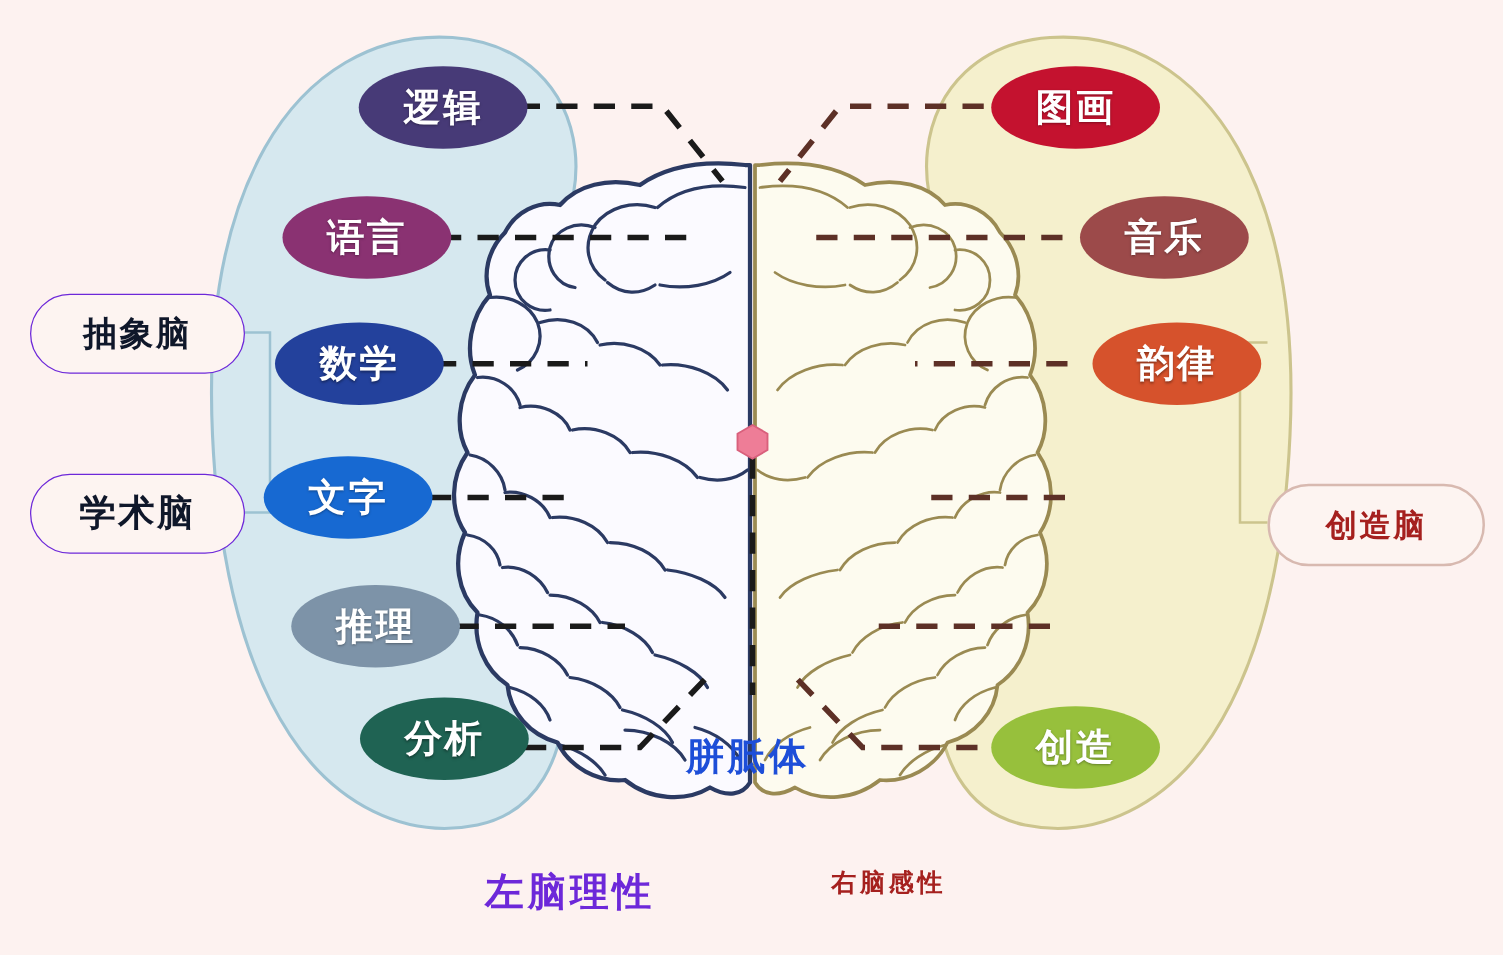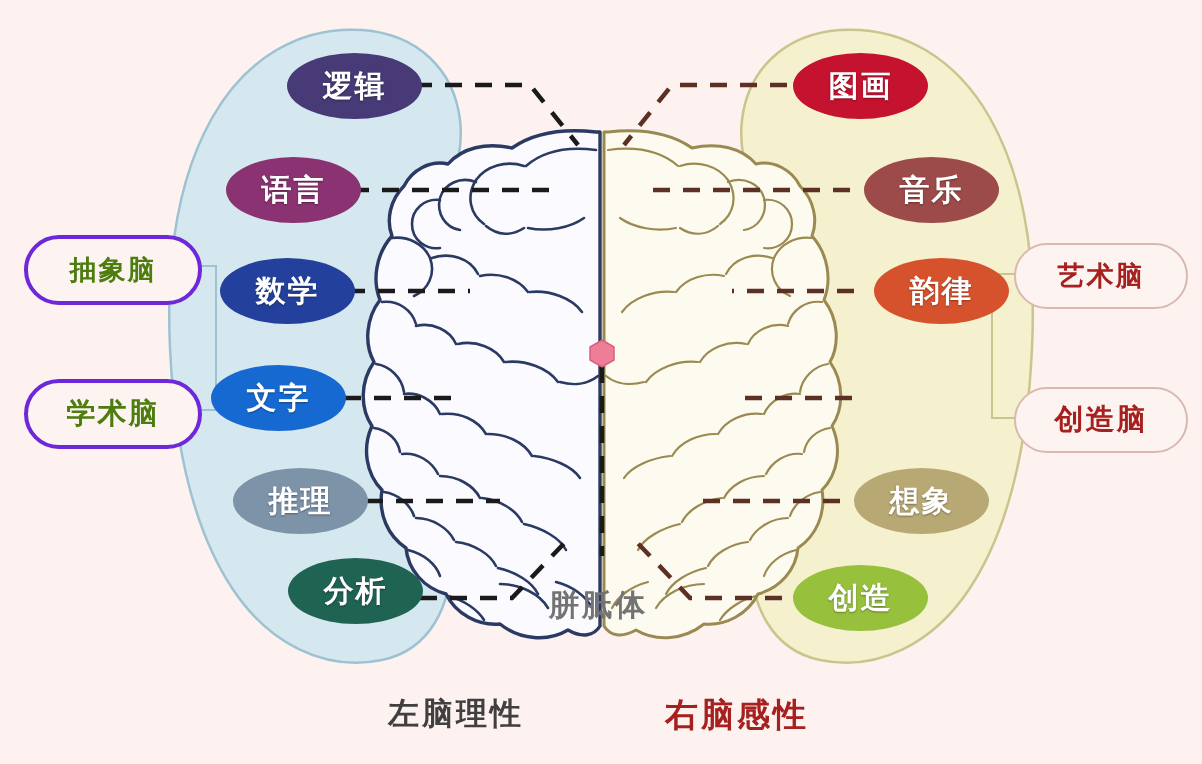--- a/index.html
+++ b/index.html
@@ -29,30 +29,30 @@
   }
   .pill {
     position: absolute; z-index: 5;
     display: flex; align-items: center; justify-content: center;
     border-radius: 999px;
     background: #fdf4f1;
     font-weight: bold;
     letter-spacing: 2px;
     white-space: nowrap;
   }
-  .pill.left  { border: 4px solid #6d28d9; color: #4d7c0f; }
+  .pill.left  { border: 1px solid #6d28d9; color: #0f172a; }
   .pill.right { border: 2px solid #d8b9b0; color: #a5201e; }
 
   .caption {
     position: absolute; z-index: 6;
     font-weight: bold; white-space: nowrap; letter-spacing: 3px;
   }
-  #cap-corpus { color: #737373; font-size: 30px; }
+  #cap-corpus { color: #1d4ed8; font-size: 30px; }
   #cap-left   { color: #1d4fa0; font-size: 31px; }
-  #cap-right  { color: #cf1f22; font-size: 33px; }
+  #cap-right  { color: #cf1f22; font-size: 20px; }
 </style>
 </head>
 <body style="background: rgb(253, 242, 240);">
 
 <div id="stage">
 
   <svg class="layer below" viewBox="0 0 1202 764">
 
     <path id="blob-left" d="M 362 30 C 300 26 246 58 212 118 C 176 182 166 262 170 348
          C 174 436 190 524 232 588 C 268 643 324 672 382 660
@@ -199,36 +199,30 @@
 
   <div class="node" style="left: 793px; top: 53px; width: 135px; height: 66px; font-size: 30px; background: rgb(196, 18, 47);">
       <span>图画</span>
     </div>
   <div class="node" style="left: 864px; top: 157px; width: 135px; height: 66px; font-size: 30px; background: rgb(156, 74, 74);">
       <span>音乐</span>
     </div>
   <div class="node" style="left: 874px; top: 258px; width: 135px; height: 66px; font-size: 30px; background: rgb(214, 82, 44);">
       <span>韵律</span>
     </div>
-  <div class="node" style="left: 854px; top: 468px; width: 135px; height: 66px; font-size: 30px; background: rgb(184, 169, 116);">
-      <span>想象</span>
-    </div>
   <div class="node" style="left: 793px; top: 565px; width: 135px; height: 66px; font-size: 30px; background: rgb(151, 192, 60);">
       <span>创造</span>
     </div>
 
   <div class="pill left" style="left: 24px; top: 235px; width: 170px; height: 62px; font-size: 27px;">
       <span>抽象脑</span>
     </div>
   <div class="pill left" style="left: 24px; top: 379px; width: 170px; height: 62px; font-size: 29px;">
       <span>学术脑</span>
     </div>
-  <div class="pill right" style="left: 1014px; top: 243px; width: 170px; height: 62px; font-size: 27px;">
-      <span>艺术脑</span>
-    </div>
-  <div class="pill right" style="left: 1014px; top: 387px; width: 170px; height: 62px; font-size: 29px;">
+  <div class="pill right" style="left: 1014px; top: 387px; width: 170px; height: 62px; font-size: 25px;">
       <span>创造脑</span>
     </div>
 
   <div class="caption" id="cap-corpus" style="left: 549px; top: 585px;">胼胝体</div>
-  <div class="caption" id="cap-left" style="left: 388px; top: 693px; color: #404040;">左脑理性</div>
+  <div class="caption" id="cap-left" style="left: 388px; top: 693px; color: #6d28d9;">左脑理性</div>
   <div class="caption" id="cap-right" style="left: 665px; top: 693px; color: rgb(165, 32, 30);">右脑感性</div>
 </div>
 
 </body></html>

